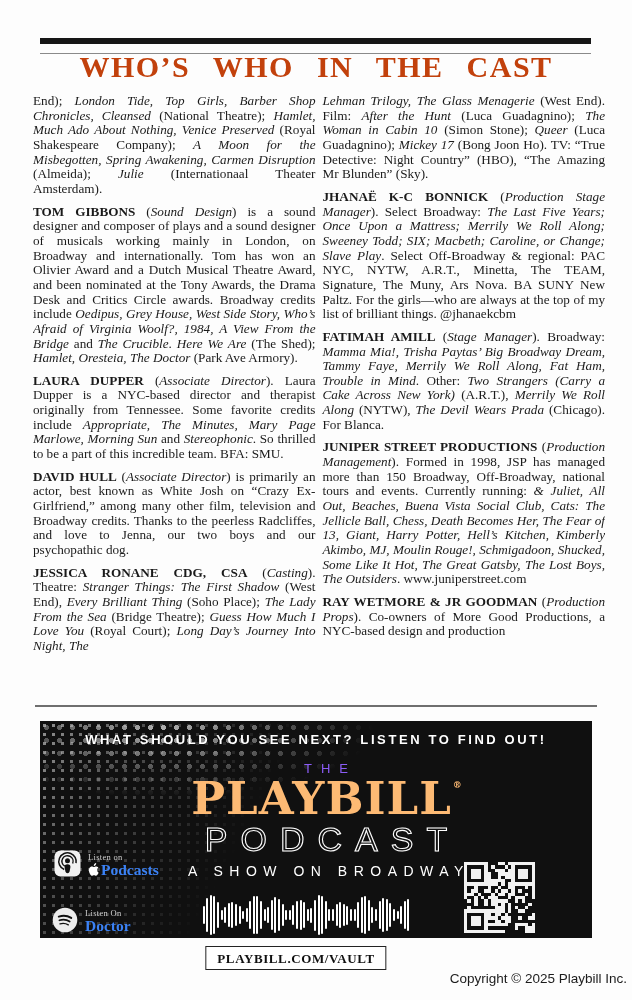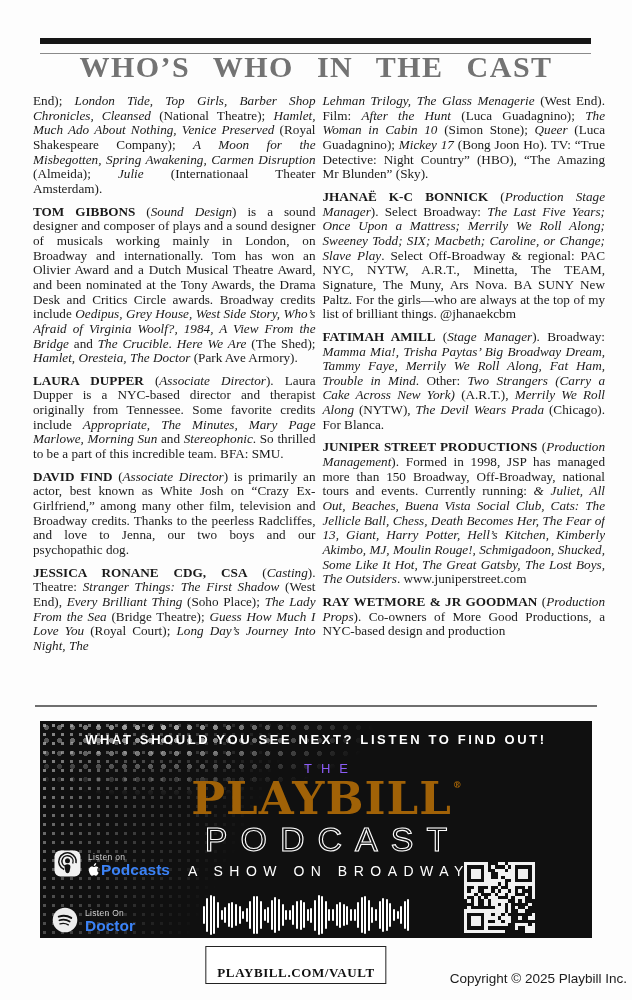--- a/index.html
+++ b/index.html
@@ -3,21 +3,21 @@
 <meta charset="utf-8">
 <style>
   html,body{margin:0;padding:0;background:#e9e9e9;}
   .page{position:relative;width:632px;height:1000px;background:#fdfdfd;overflow:hidden;
         font-family:"Liberation Serif",serif;color:#1a1a1a;}
   
   .toprule{position:absolute;left:40px;top:38px;width:551px;height:9px;
            border-top:6px solid #161616;border-bottom:1px solid #8a8a8a;}
   .title{position:absolute;left:0;top:50px;width:632px;text-align:center;
          font-family:"Liberation Serif",serif;font-weight:bold;font-size:30px;
-         letter-spacing:1.5px;word-spacing:14px;color:#737373;}
+         letter-spacing:1.5px;word-spacing:14px;color:#c2410c;}
   
   .cols{position:absolute;left:33px;top:86px;width:572px;height:622px;
         display:flex;gap:7px;overflow:hidden;}
   .col{flex:1 1 0;min-width:0;}
   p.bio{margin:8px 0 5px 0;font-size:13.2px;line-height:14.65px;text-align:justify;
         hyphens:auto;-webkit-hyphens:auto;}
   p.bio .b{font-weight:bold;}
   p.bio .i{font-style:italic;}
   .midrule{position:absolute;left:35px;top:705px;width:562px;height:0;
            border-top:2px solid #6f6f6f;}
@@ -32,62 +32,62 @@
   .ad::after{content:"";position:absolute;inset:0;pointer-events:none;
       background-image:radial-gradient(circle,#c2c2c2 2.4px,transparent 2.7px);
       background-size:13px 13px;
       -webkit-mask-image:radial-gradient(ellipse 55% 45% at 22% 4%,rgba(255,255,255,.9),transparent 70%);
       mask-image:radial-gradient(ellipse 55% 45% at 22% 4%,rgba(255,255,255,.9),transparent 70%);}
   .ad-headline{position:absolute;left:0;top:11px;width:100%;text-align:center;z-index:2;
       font-size:13px;font-weight:bold;letter-spacing:2.6px;color:#fff;}
   .ad-center{position:absolute;left:105px;width:362px;top:40px;text-align:center;z-index:2;}
   .ad-the{font-size:13px;letter-spacing:9px;color:#8b5cf6;margin-left:9px;}
   .ad-playbill{font-family:"DejaVu Serif",serif;font-weight:bold;font-size:45px;line-height:1.02;
-      letter-spacing:1px;color:#a16207;position:relative;}
+      letter-spacing:1px;color:#fdba74;position:relative;}
   .ad-playbill .reg{font-size:9px;position:relative;top:-26px;left:1px;letter-spacing:0;}
   .ad-podcast{font-size:34px;line-height:1.0;letter-spacing:13px;margin-left:13px;color:#fff;
       -webkit-text-fill-color:transparent;-webkit-text-stroke:1.1px #fff;}
   .ad-tagline{font-size:14px;letter-spacing:6.5px;margin-top:7px;margin-left:6px;color:#fff;text-align:center;}
   .wave{position:absolute;left:158px;top:174px;width:216px;height:40px;z-index:2;
       display:flex;align-items:center;justify-content:center;gap:1.6px;}
   .wave i{display:block;width:2px;background:#fff;border-radius:1px;}
   
-  .badge{position:absolute;z-index:2;display:flex;align-items:center;gap:7px;}
+  .badge{position:absolute;z-index:2;display:flex;align-items:center;gap:7px;font-family:Liberation Serif, serif;}
   .badge-apple{left:14px;top:129px;}
   .badge-spotify{left:12px;top:186px;}
   .badge .txt{display:flex;flex-direction:column;line-height:1.05;}
   .badge .small{font-size:8.5px;color:#cfcfcf;letter-spacing:.3px;}
   .badge .big{font-size:15.5px;font-weight:bold;color:#3b82f6;display:flex;align-items:center;gap:2px;}
   
   .qr{position:absolute;left:424px;top:141px;z-index:2;display:grid;
       grid-template-columns:repeat(21,3.4px);grid-auto-rows:3.4px;}
   .qr i{display:block;}
   .qr i.on{background:#f2f2f2;}
   
   .vault{position:absolute;left:296px;top:946px;transform:translateX(-50%);
-         border:1.5px solid #222;background:#fff;padding:18px 11px 2px;
+         border:1.5px solid #222;background:#fff;padding:4px 11px 2px;
          font-family:"Liberation Serif",serif;font-weight:bold;font-size:13px;letter-spacing:.6px;
          white-space:nowrap;color:#111;}
   .copyright{position:absolute;right:5px;top:971px;font-family:"Liberation Sans",sans-serif;
          font-size:13.5px;color:#1c1c1c;}
 </style>
 </head>
 <body>
 
 <div class="page">
 
   <div class="toprule"></div>
   <div class="title">WHO’S WHO IN THE CAST</div>
 
   <div class="cols">
     <div class="col">
         <p class="bio"><span>End); </span><span class="i">London Tide, Top Girls, Barber Shop Chronicles, Cleansed</span><span> (National Theatre); </span><span class="i">Hamlet, Much Ado About Nothing, Venice Preserved</span><span> (Royal Shakespeare Company); </span><span class="i">A Moon for the Misbegotten, Spring Awakening, Carmen Disruption</span><span> (Almeida); </span><span class="i">Julie</span><span> (Internationaal Theater Amsterdam).</span></p>
         <p class="bio"><span class="b">TOM GIBBONS</span><span> (</span><span class="i">Sound Design</span><span>) is a sound designer and composer of plays and a sound designer of musicals working mainly in London, on Broadway and internationally. Tom has won an Olivier Award and a Dutch Musical Theatre Award, and been nominated at the Tony Awards, the Drama Desk and Critics Circle awards. Broadway credits include </span><span class="i">Oedipus, Grey House, West Side Story, Who’s Afraid of Virginia Woolf?, 1984, A View From the Bridge</span><span> and </span><span class="i">The Crucible</span><span>. </span><span class="i">Here We Are</span><span> (The Shed); </span><span class="i">Hamlet, Oresteia, The Doctor</span><span> (Park Ave Armory).</span></p>
         <p class="bio"><span class="b">LAURA DUPPER</span><span> (</span><span class="i">Associate Director</span><span>). Laura Dupper is a NYC-based director and therapist originally from Tennessee. Some favorite credits include </span><span class="i">Appropriate, The Minutes, Mary Page Marlowe, Morning Sun</span><span> and </span><span class="i">Stereophonic</span><span>. So thrilled to be a part of this incredible team. BFA: SMU.</span></p>
-        <p class="bio"><span class="b">DAVID FIND</span><span> (</span><span class="i">Associate Director</span><span>) is primarily an actor, best known as White Josh on “Crazy Ex-Girlfriend,” among many other film, television and Broadway credits. Thanks to the peerless Radcliffes, and love to Jenna, our two boys and our psychopathic dog.</span></p>
+        <p class="bio"><span class="b">DAVID HULL</span><span> (</span><span class="i">Associate Director</span><span>) is primarily an actor, best known as White Josh on “Crazy Ex-Girlfriend,” among many other film, television and Broadway credits. Thanks to the peerless Radcliffes, and love to Jenna, our two boys and our psychopathic dog.</span></p>
         <p class="bio"><span class="b">JESSICA RONANE CDG, CSA</span><span> (</span><span class="i">Casting</span><span>). Theatre: </span><span class="i">Stranger Things: The First Shadow</span><span> (West End), </span><span class="i">Every Brilliant Thing</span><span> (Soho Place); </span><span class="i">The Lady From the Sea</span><span> (Bridge Theatre); </span><span class="i">Guess How Much I Love You</span><span> (Royal Court); </span><span class="i">Long Day’s Journey Into Night, The</span></p>
       </div>
     <div class="col">
         <p class="bio"><span class="i">Lehman Trilogy, The Glass Menagerie</span><span> (West End). Film: </span><span class="i">After the Hunt</span><span> (Luca Guadagnino); </span><span class="i">The Woman in Cabin 10</span><span> (Simon Stone); </span><span class="i">Queer</span><span> (Luca Guadagnino); </span><span class="i">Mickey 17</span><span> (Bong Joon Ho). TV: “True Detective: Night Country” (HBO), “The Amazing Mr Blunden” (Sky).</span></p>
         <p class="bio"><span class="b">JHANAË K-C BONNICK</span><span> (</span><span class="i">Production Stage Manager</span><span>). Select Broadway: </span><span class="i">The Last Five Years; Once Upon a Mattress; Merrily We Roll Along; Sweeney Todd; SIX; Macbeth; Caroline, or Change; Slave Play</span><span>. Select Off-Broadway &amp; regional: PAC NYC, NYTW, A.R.T., Minetta, The TEAM, Signature, The Muny, Ars Nova. BA SUNY New Paltz. For the girls—who are always at the top of my list of brilliant things. @jhanaekcbm</span></p>
         <p class="bio"><span class="b">FATIMAH AMILL</span><span> (</span><span class="i">Stage Manager</span><span>). Broadway: </span><span class="i">Mamma Mia!, Trisha Paytas’ Big Broadway Dream, Tammy Faye, Merrily We Roll Along, Fat Ham, Trouble in Mind</span><span>. Other: </span><span class="i">Two Strangers (Carry a Cake Across New York)</span><span> (A.R.T.), </span><span class="i">Merrily We Roll Along</span><span> (NYTW), </span><span class="i">The Devil Wears Prada</span><span> (Chicago). For Blanca.</span></p>
         <p class="bio"><span class="b">JUNIPER STREET PRODUCTIONS</span><span> (</span><span class="i">Production Management</span><span>). Formed in 1998, JSP has managed more than 150 Broadway, Off-Broadway, national tours and events. Currently running: </span><span class="i">&amp; Juliet, All Out, Beaches, Buena Vista Social Club, Cats: The Jellicle Ball, Chess, Death Becomes Her, The Fear of 13, Giant, Harry Potter, Hell’s Kitchen, Kimberly Akimbo, MJ, Moulin Rouge!, Schmigadoon, Shucked, Some Like It Hot, The Great Gatsby, The Lost Boys, The Outsiders</span><span>. www.juniperstreet.com</span></p>
         <p class="bio"><span class="b">RAY WETMORE &amp; JR GOODMAN</span><span> (</span><span class="i">Production Props</span><span>). Co-owners of More Good Productions, a NYC-based design and production</span></p>
       </div>
   </div>

